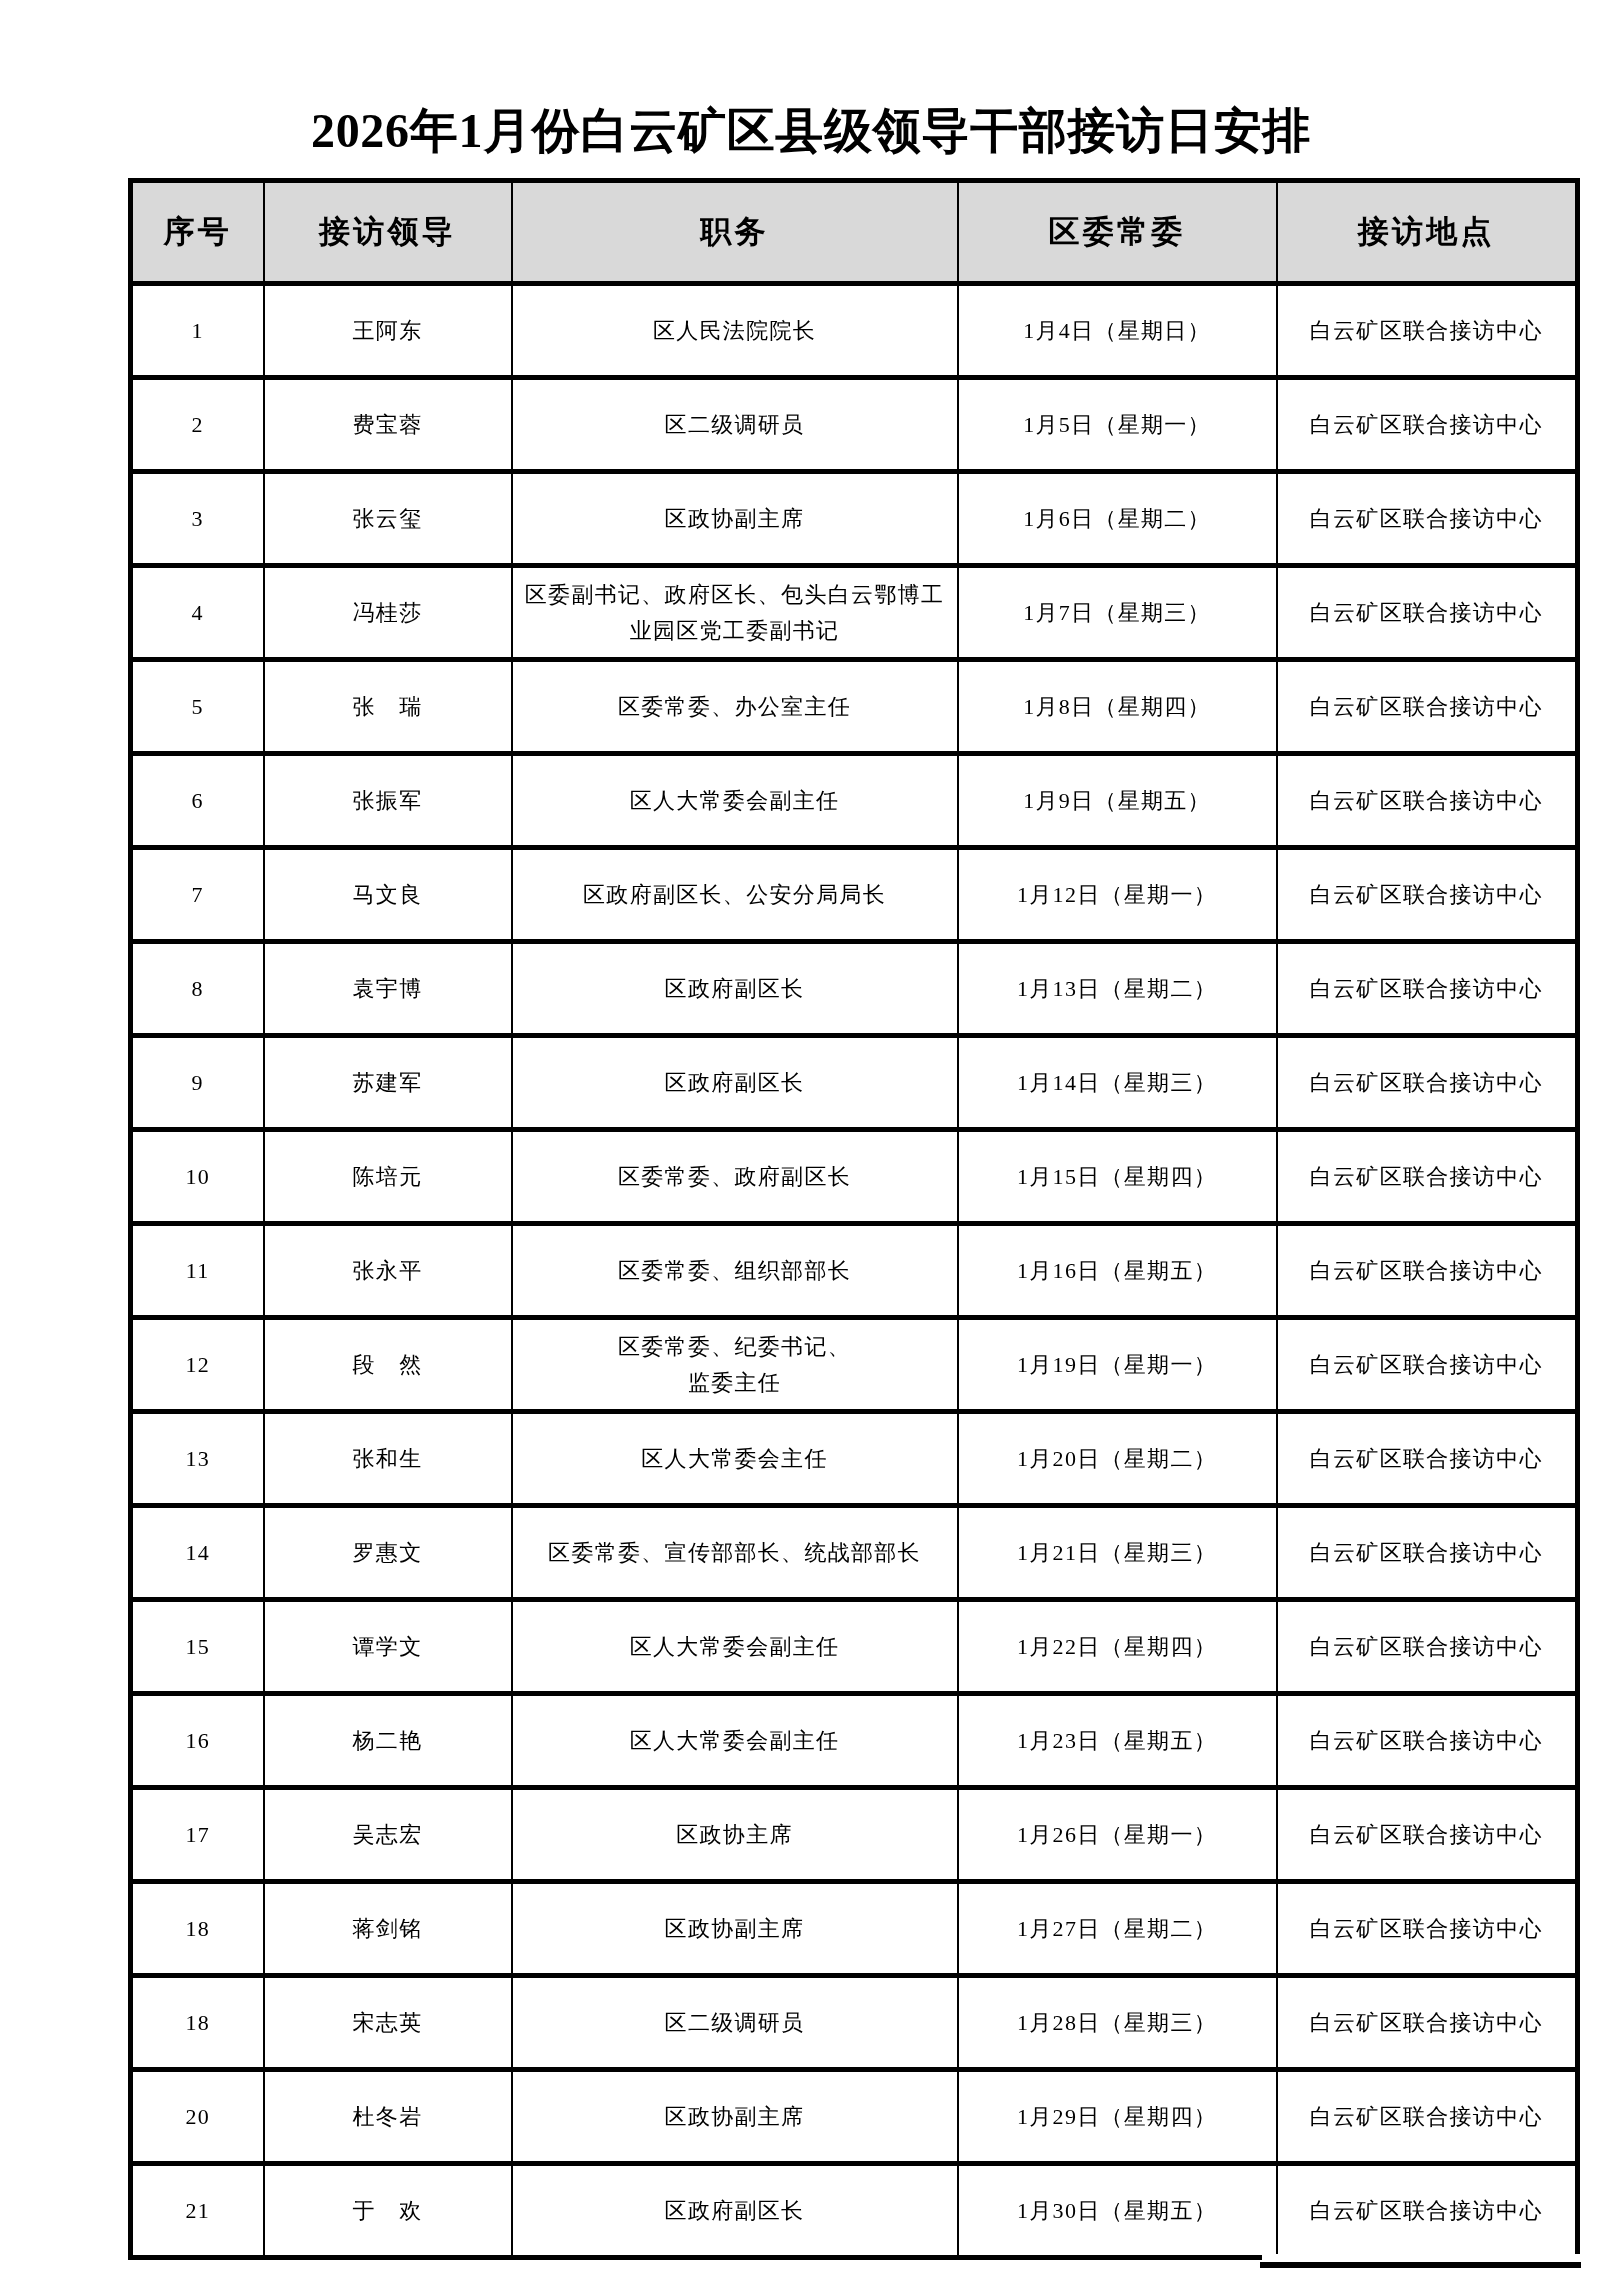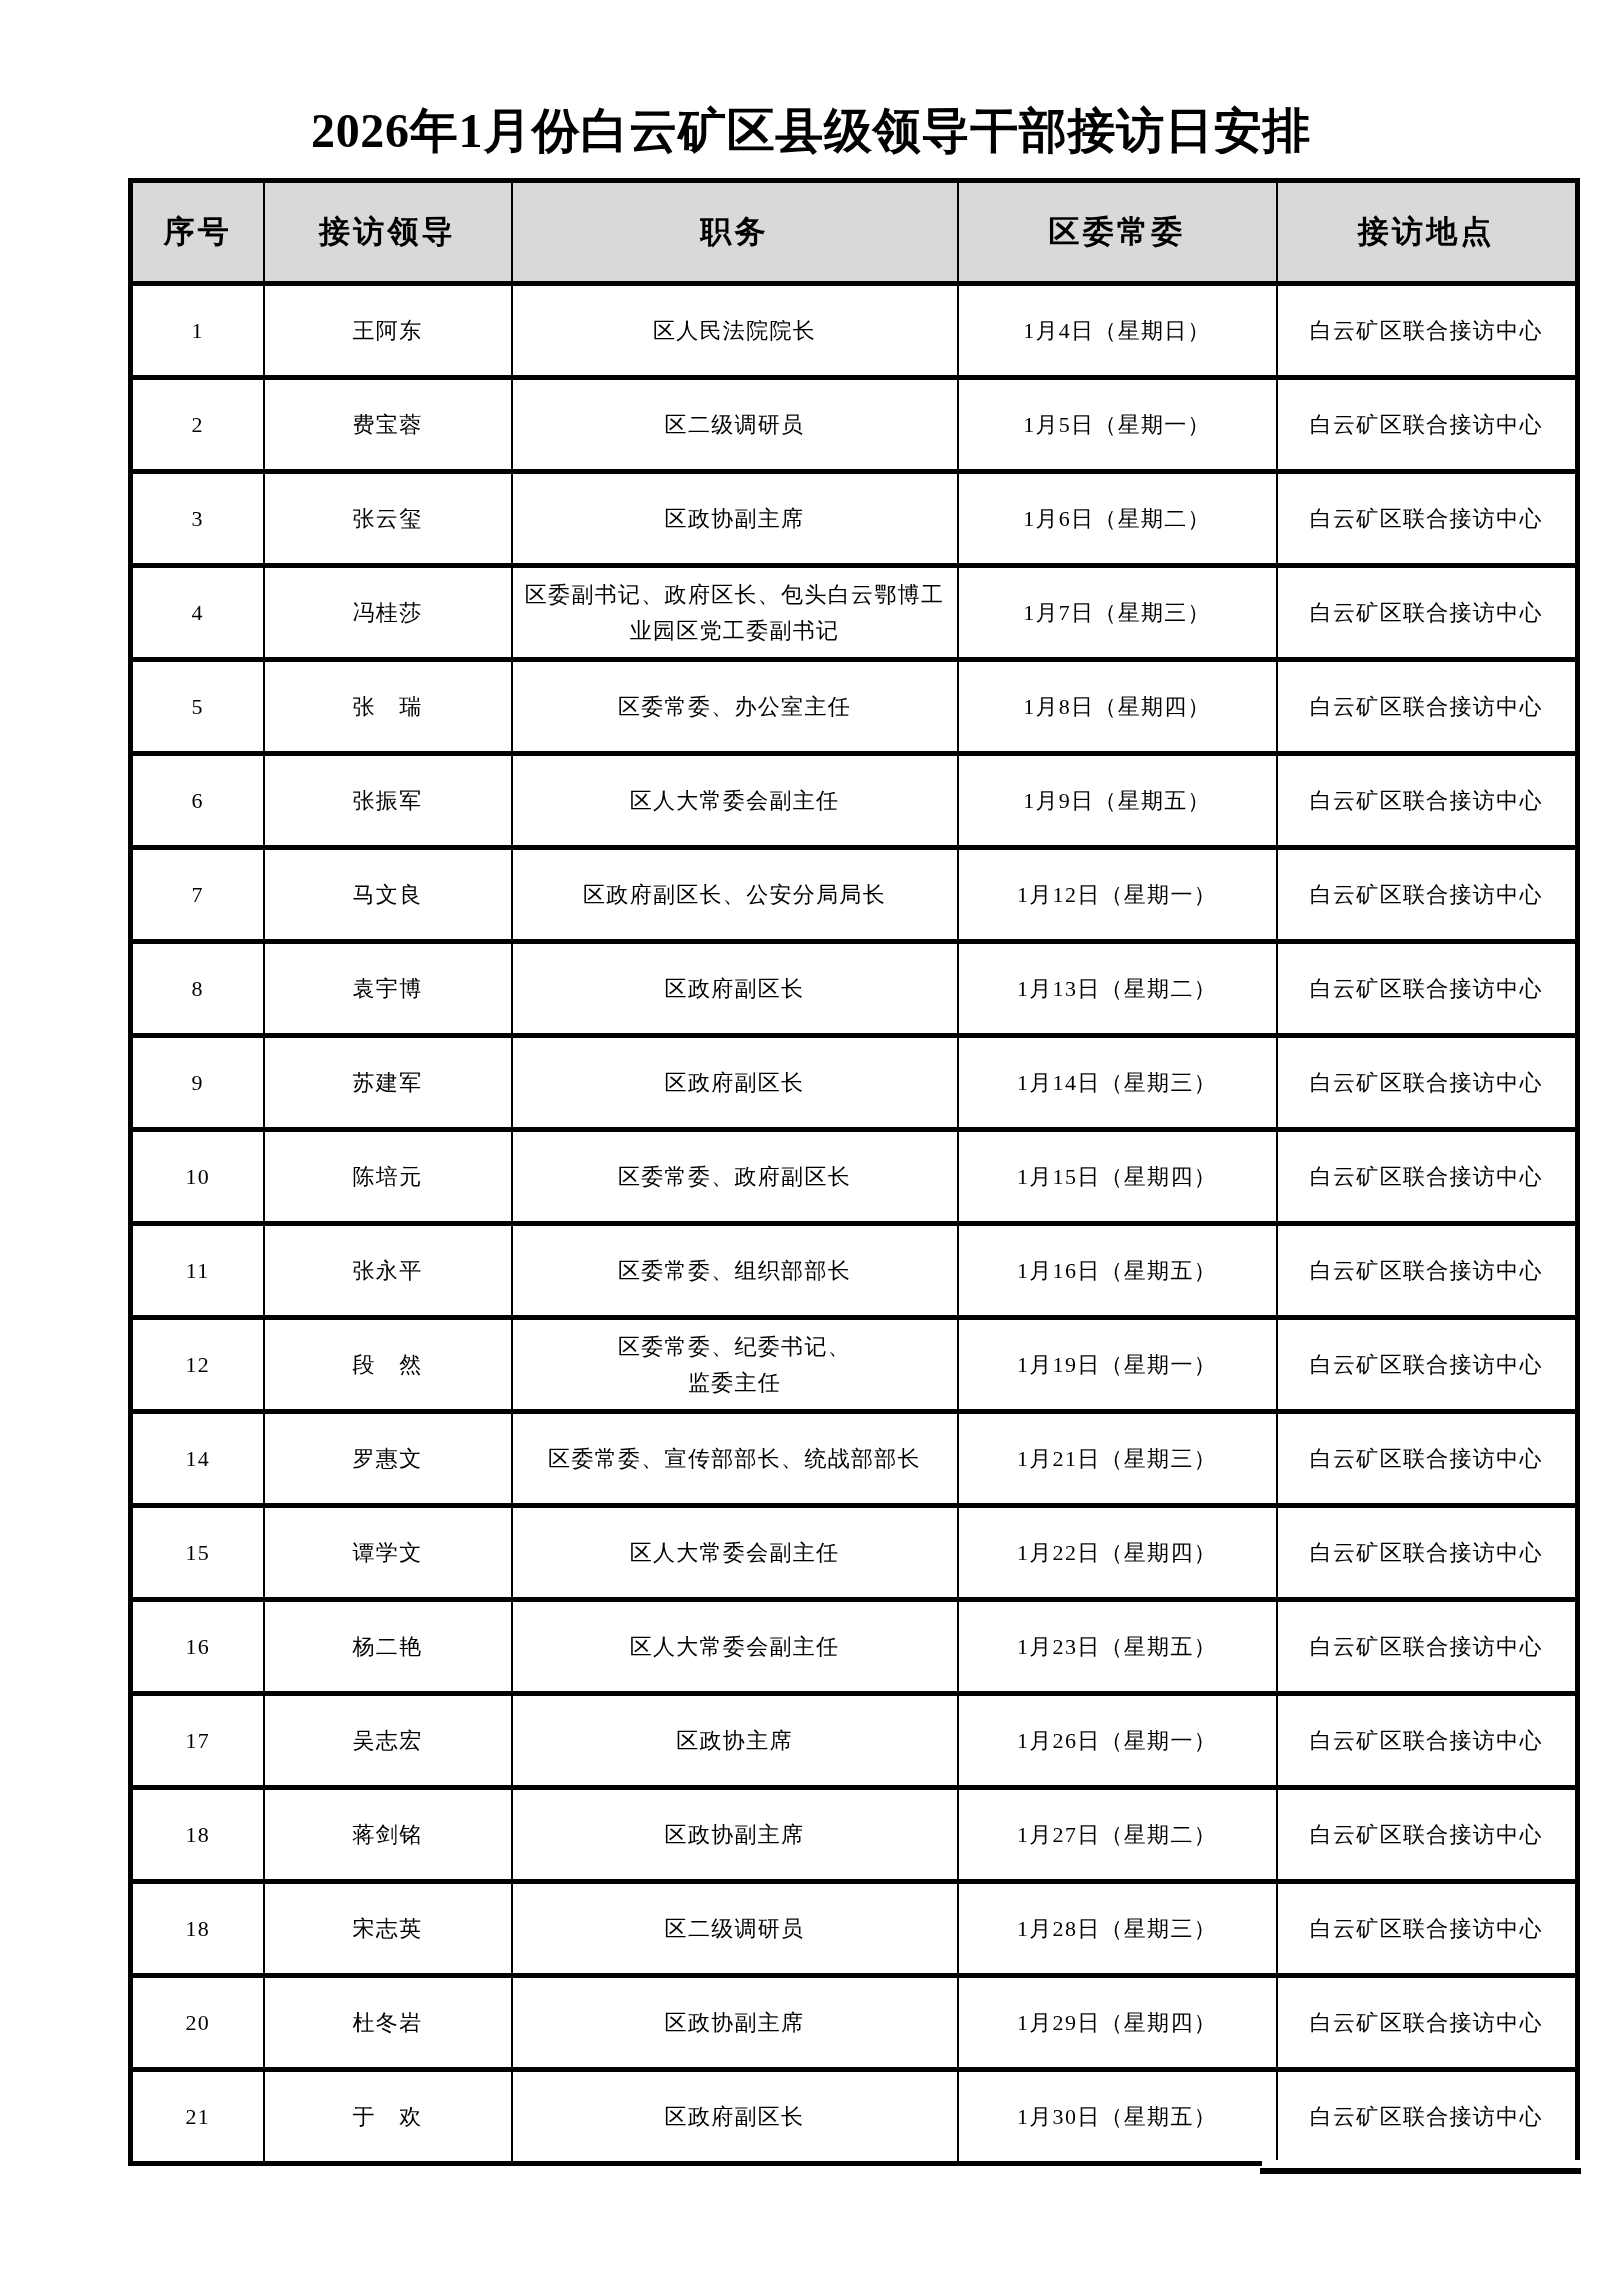--- a/index.html
+++ b/index.html
@@ -201,20 +201,27 @@
   </tr>
           <tr>
     <td class="cell-no">12</td>
     <td class="cell-leader">段　然</td>
     <td class="cell-position">区委常委、纪委书记、
 监委主任</td>
     <td class="cell-time">1月19日（星期一）</td>
     <td class="cell-location">白云矿区联合接访中心</td>
   </tr>
           <tr>
+    <td class="cell-no">13</td>
+    <td class="cell-leader">张和生</td>
+    <td class="cell-position">区人大常委会主任</td>
+    <td class="cell-time">1月20日（星期二）</td>
+    <td class="cell-location">白云矿区联合接访中心</td>
+  </tr>
+          <tr>
     <td class="cell-no">14</td>
     <td class="cell-leader">罗惠文</td>
     <td class="cell-position">区委常委、宣传部部长、统战部部长</td>
     <td class="cell-time">1月21日（星期三）</td>
     <td class="cell-location">白云矿区联合接访中心</td>
   </tr>
           <tr>
     <td class="cell-no">15</td>
     <td class="cell-leader">谭学文</td>
     <td class="cell-position">区人大常委会副主任</td>

